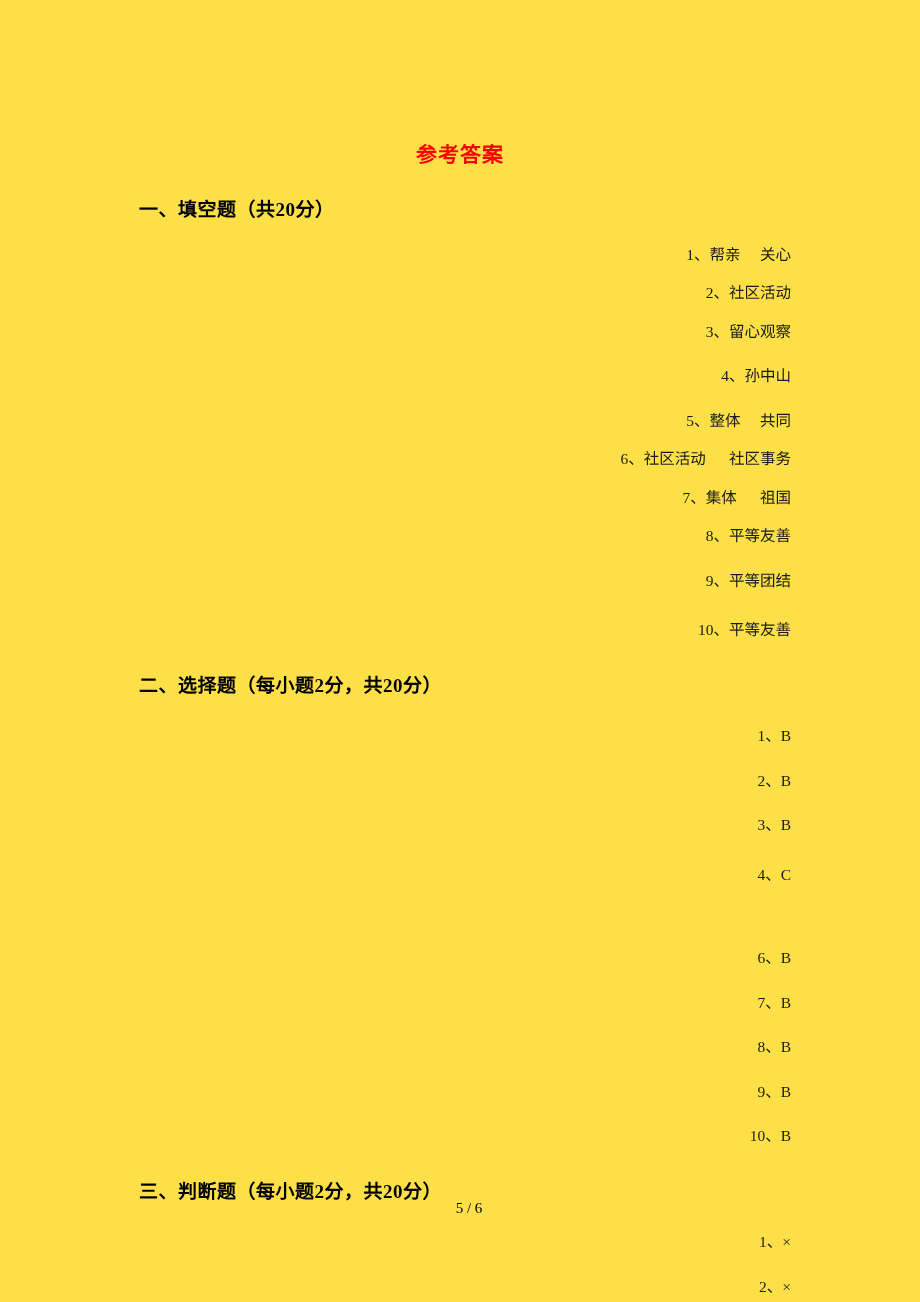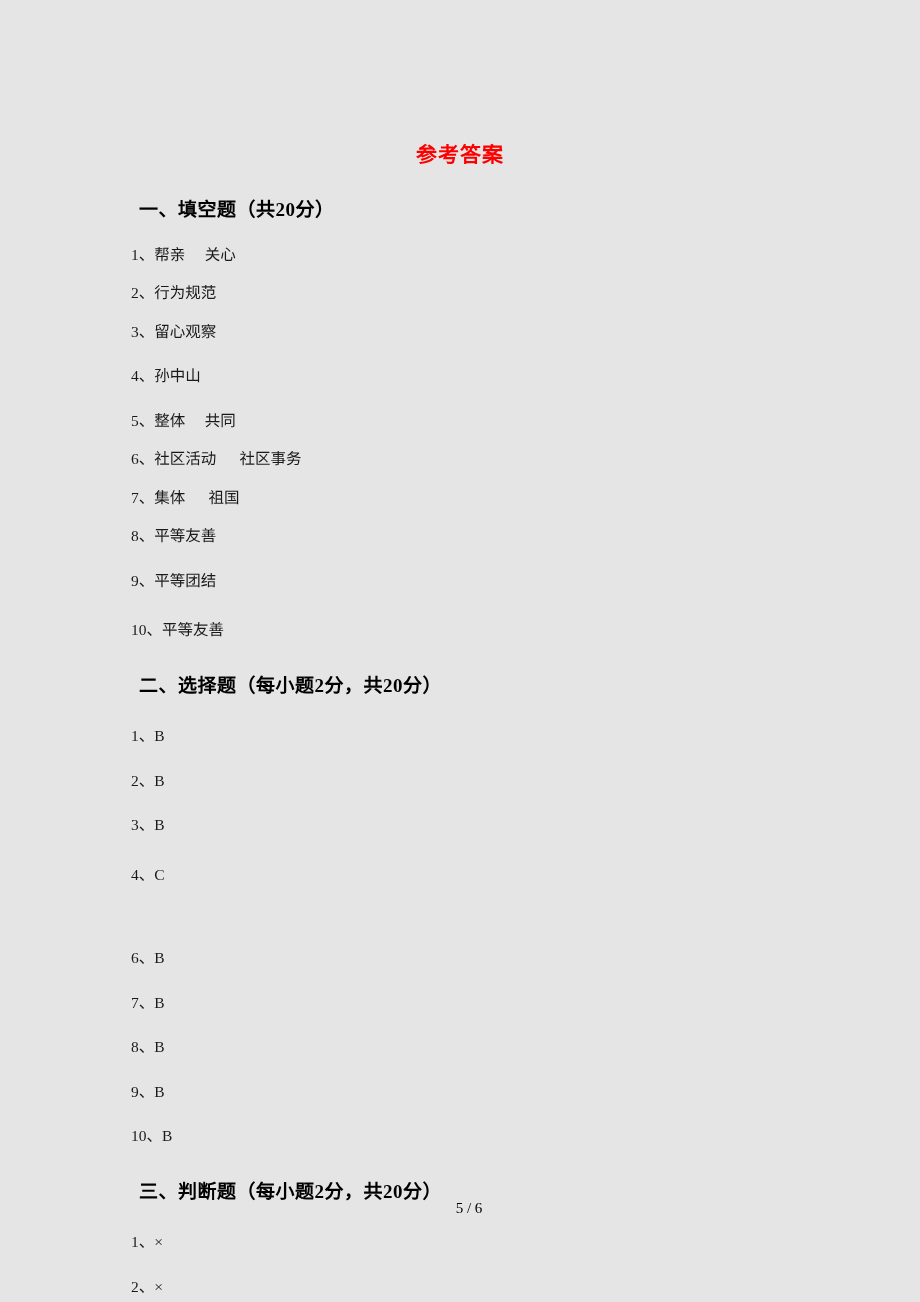--- a/index.html
+++ b/index.html
@@ -13,21 +13,21 @@
     font-family: "Liberation Serif", "DejaVu Serif", serif;
     color: #000000;
     -webkit-font-smoothing: antialiased;
   }
 
   .page {
     position: relative;
     width: 920px;
     height: 1302px;
     margin: 0 auto;
-    background: #e5e5e5;
+    background: #fde047;
     overflow: hidden;
     box-sizing: border-box;
   }
 
   
   .doc-title {
     position: absolute;
     left: 0;
     right: 0;
     top: 138px;
@@ -61,20 +61,21 @@
     padding: 0;
     line-height: 1.5;
   }
 
   .answer-list {
     list-style: none;
     margin: 0;
     padding: 0;
     font-size: 15.5px;
     color: #1a1a1a;
+    text-align: right;
   }
 
   .answer-item {
     display: block;
     white-space: pre;
     line-height: 1.0;
     padding: 0;
     margin: 0;
   }
 
@@ -118,21 +119,21 @@
 
     <div class="section">
       <div class="section-heading">一、填空题（共20分）</div>
       <div class="gap-after-heading"></div>
 
       <div class="answer-list">
 
         <div class="answer-item"><span class="num">1、</span><span class="val">帮亲     关心</span></div>
         <div class="sp-tight"></div>
 
-        <div class="answer-item"><span class="num">2、</span><span class="val">行为规范</span></div>
+        <div class="answer-item"><span class="num">2、</span><span class="val">社区活动</span></div>
         <div class="sp-tight"></div>
 
         <div class="answer-item"><span class="num">3、</span><span class="val">留心观察</span></div>
         <div class="sp-normal"></div>
 
         <div class="answer-item"><span class="num">4、</span><span class="val">孙中山</span></div>
         <div class="sp-normal"></div>
 
         <div class="answer-item"><span class="num">5、</span><span class="val">整体     共同</span></div>
         <div class="sp-tight"></div>

